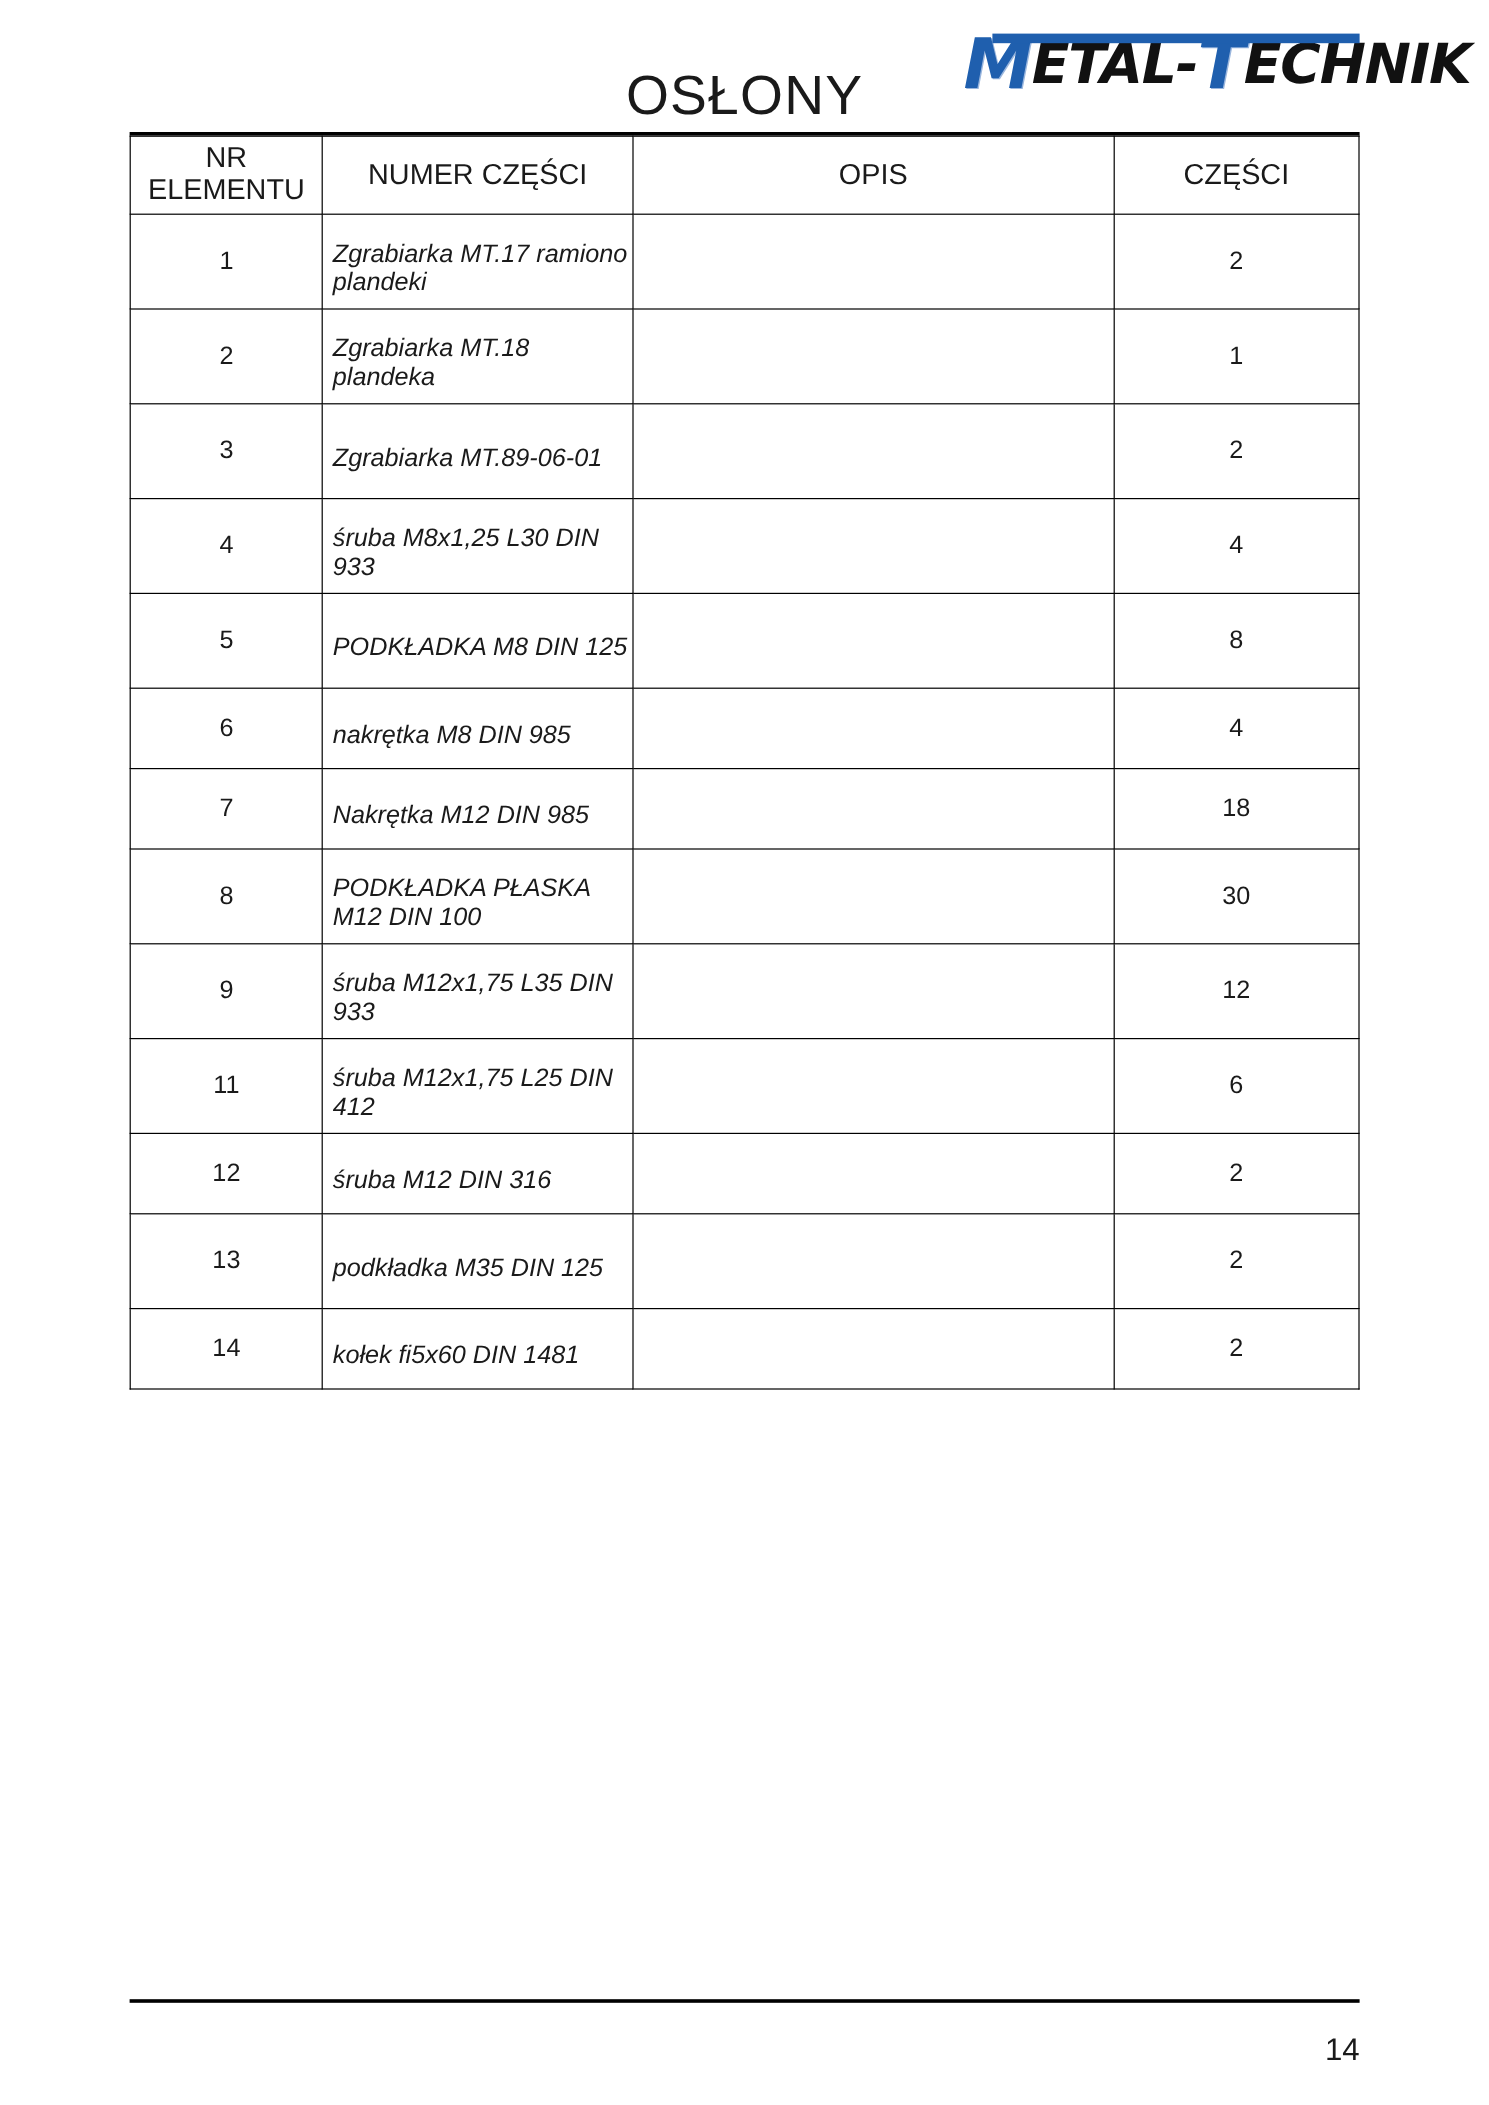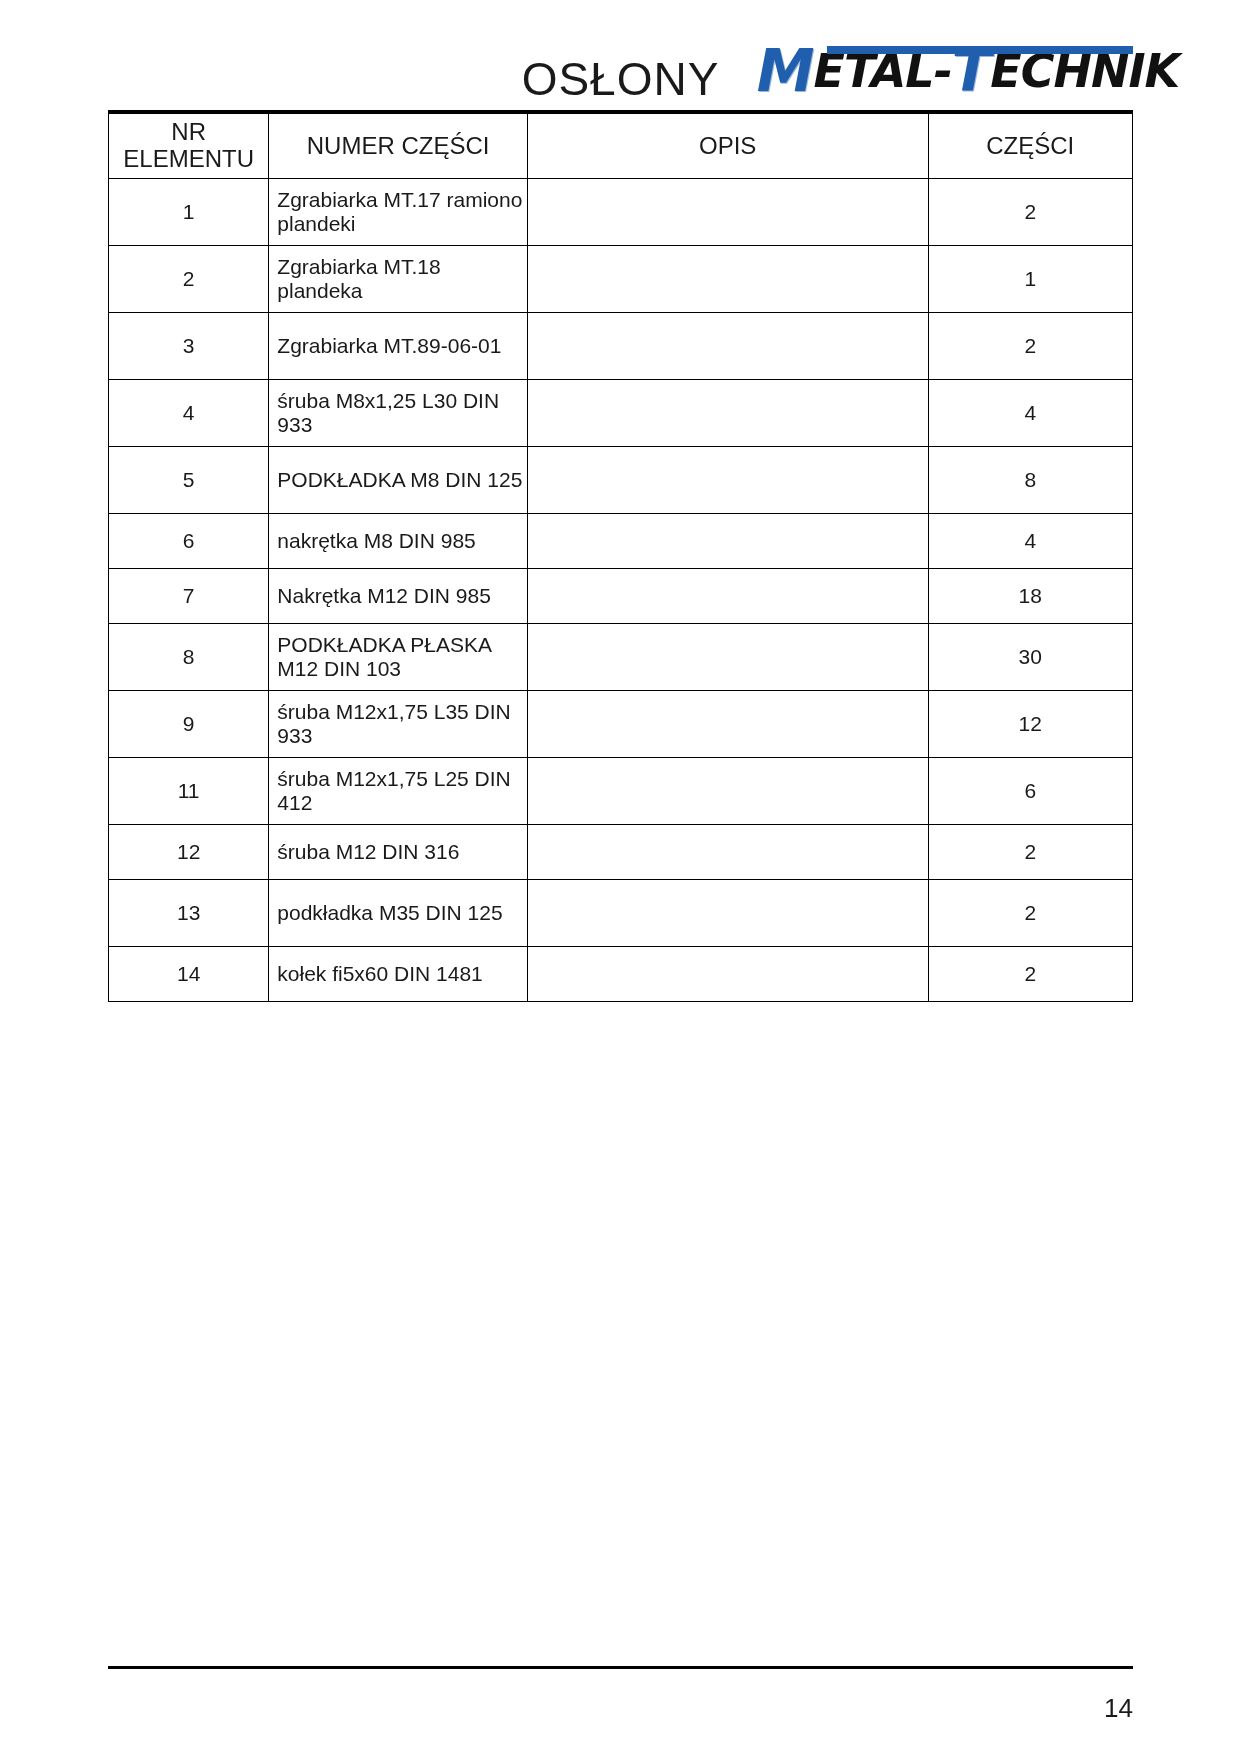--- a/index.html
+++ b/index.html
@@ -36,26 +36,26 @@
     top: 36px;
     text-align: center;
     font-size: 46px;
     letter-spacing: 1px;
     font-weight: 400;
     color: #1a1a1a;
   }
   .logo {
     position: absolute;
     right: 0;
-    top: 24px;
+    top: 6px;
     width: 330px;
     height: 62px;
     display: flex;
     align-items: center;
-    justify-content: center;
+    justify-content: flex-start;
   }
   .logo-text {
     font-family: "DejaVu Sans", sans-serif;
     font-weight: 900;
     font-style: italic;
     font-size: 46px;
     letter-spacing: -1px;
     line-height: 1;
     white-space: nowrap;
     color: #111111;
@@ -104,23 +104,24 @@
   col.c-part  { width: 258px; }
   col.c-desc  { width: 400px; }
   col.c-qty   { width: 204px; }
 
   td.item {
     text-align: center;
     font-size: 23px;
   }
   td.part {
     text-align: left;
-    padding: 4px 0 4px 8px;
+    padding: 16px 0 4px 8px;
     font-size: 23px;
     line-height: 1.16;
+    font-style: italic;
   }
   td.desc { }
   td.qty {
     text-align: center;
     font-size: 23px;
   }
   tr.two-line td { height: 58px; }
   tr.one-line td { height: 46px; }
 
   
@@ -211,21 +212,21 @@
           <td class="qty">4</td>
         </tr>
         <tr class="one-line">
           <td class="item">7</td>
           <td class="part">Nakrętka M12 DIN 985</td>
           <td class="desc"></td>
           <td class="qty">18</td>
         </tr>
         <tr class="two-line">
           <td class="item">8</td>
-          <td class="part">PODKŁADKA PŁASKA M12 DIN 103</td>
+          <td class="part">PODKŁADKA PŁASKA M12 DIN 100</td>
           <td class="desc"></td>
           <td class="qty">30</td>
         </tr>
         <tr class="two-line">
           <td class="item">9</td>
           <td class="part">śruba M12x1,75 L35 DIN 933</td>
           <td class="desc"></td>
           <td class="qty">12</td>
         </tr>
         <tr class="two-line">

